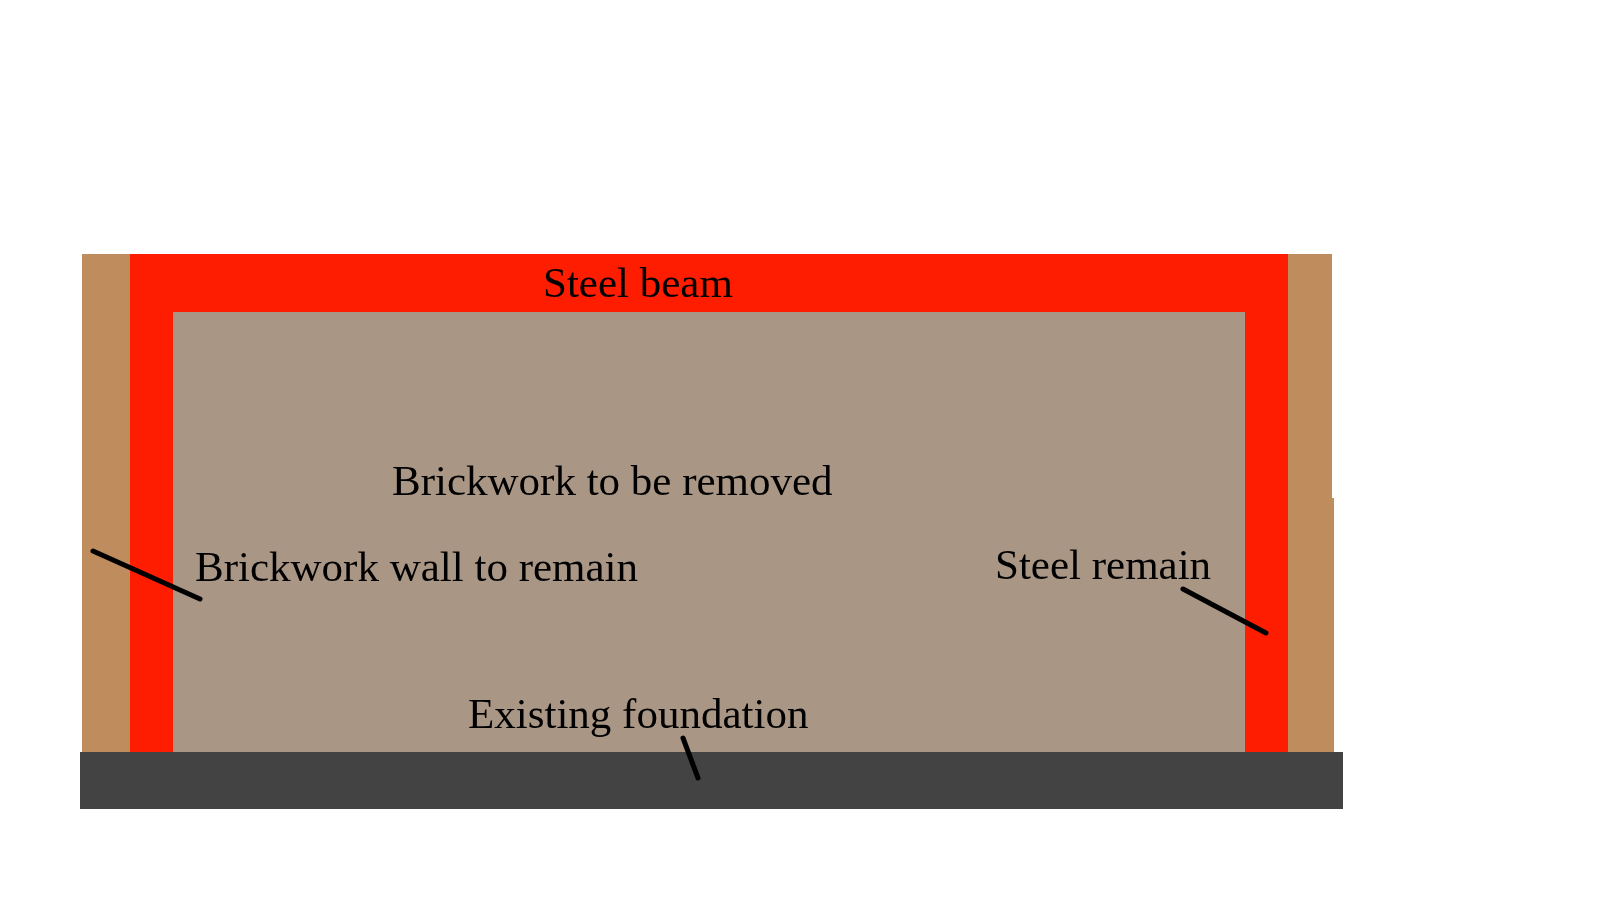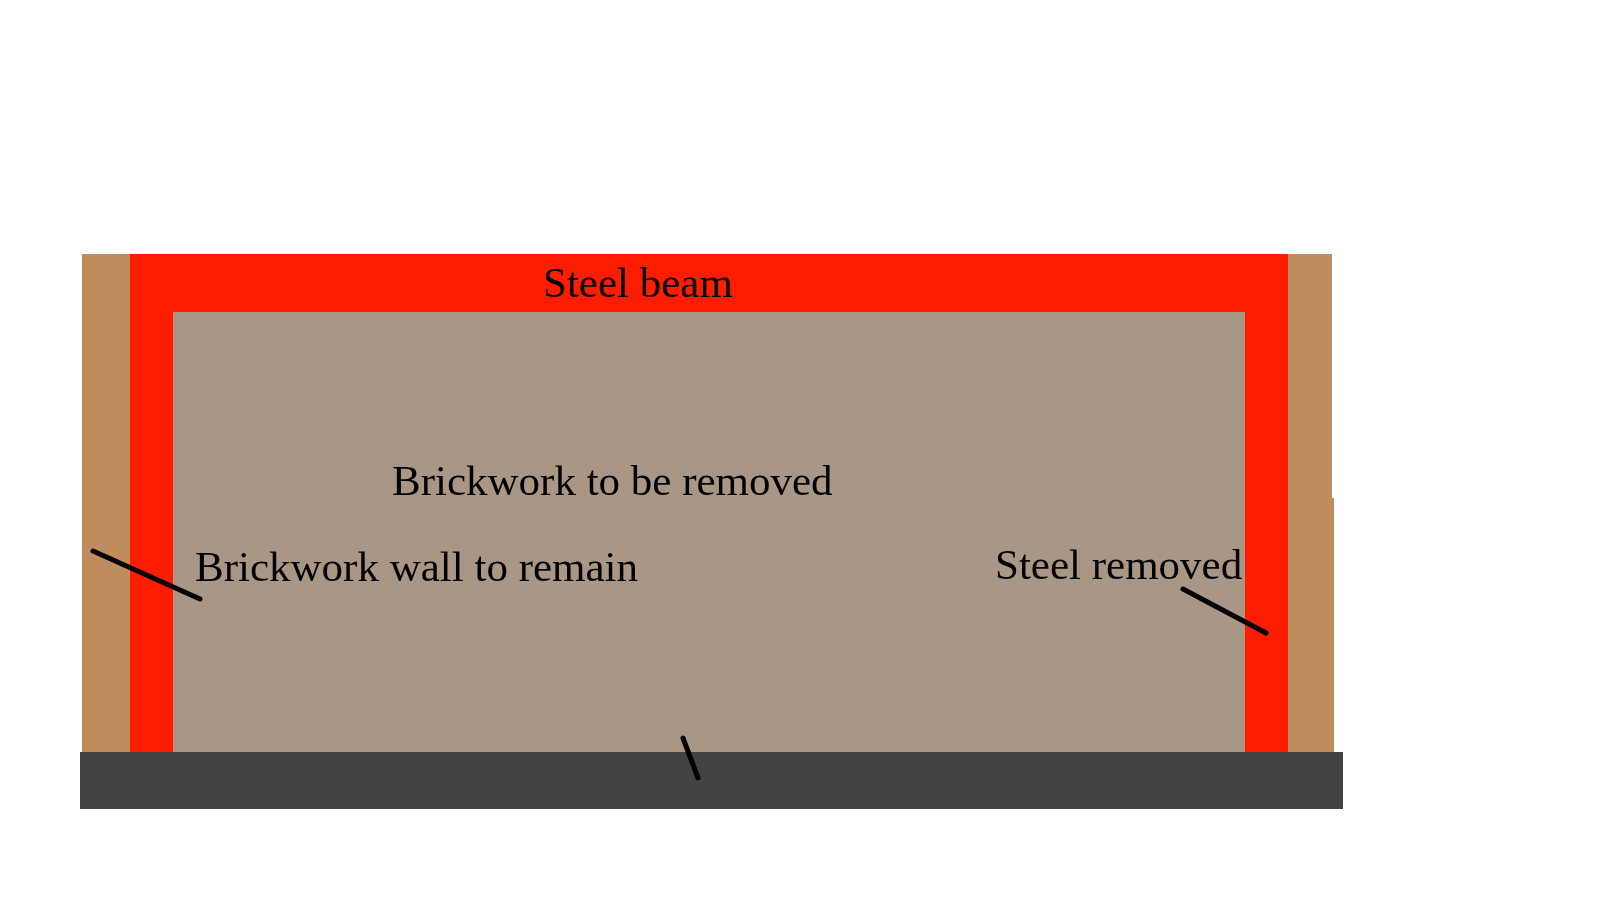--- a/index.html
+++ b/index.html
@@ -63,16 +63,17 @@
     <line class="leader" x1="1183" y1="589" x2="1266" y2="633"></line>
     <line class="leader" x1="683" y1="738" x2="698" y2="778"></line>
   </svg>
 
   <div class="label lbl-steel-beam">Steel beam</div>
 
   <div class="label lbl-brickwork">Brickwork to be removed</div>
 
   <div class="label lbl-existing-wall">Brickwork wall to remain</div>
 
-  <div class="label lbl-steel-column">Steel removed</div>
+  <div class="label lbl-steel-column">Steel remain</div>
 
+  <div class="label lbl-existing-foundation">Existing foundation</div>
 
 </div>
 
 </body></html>

